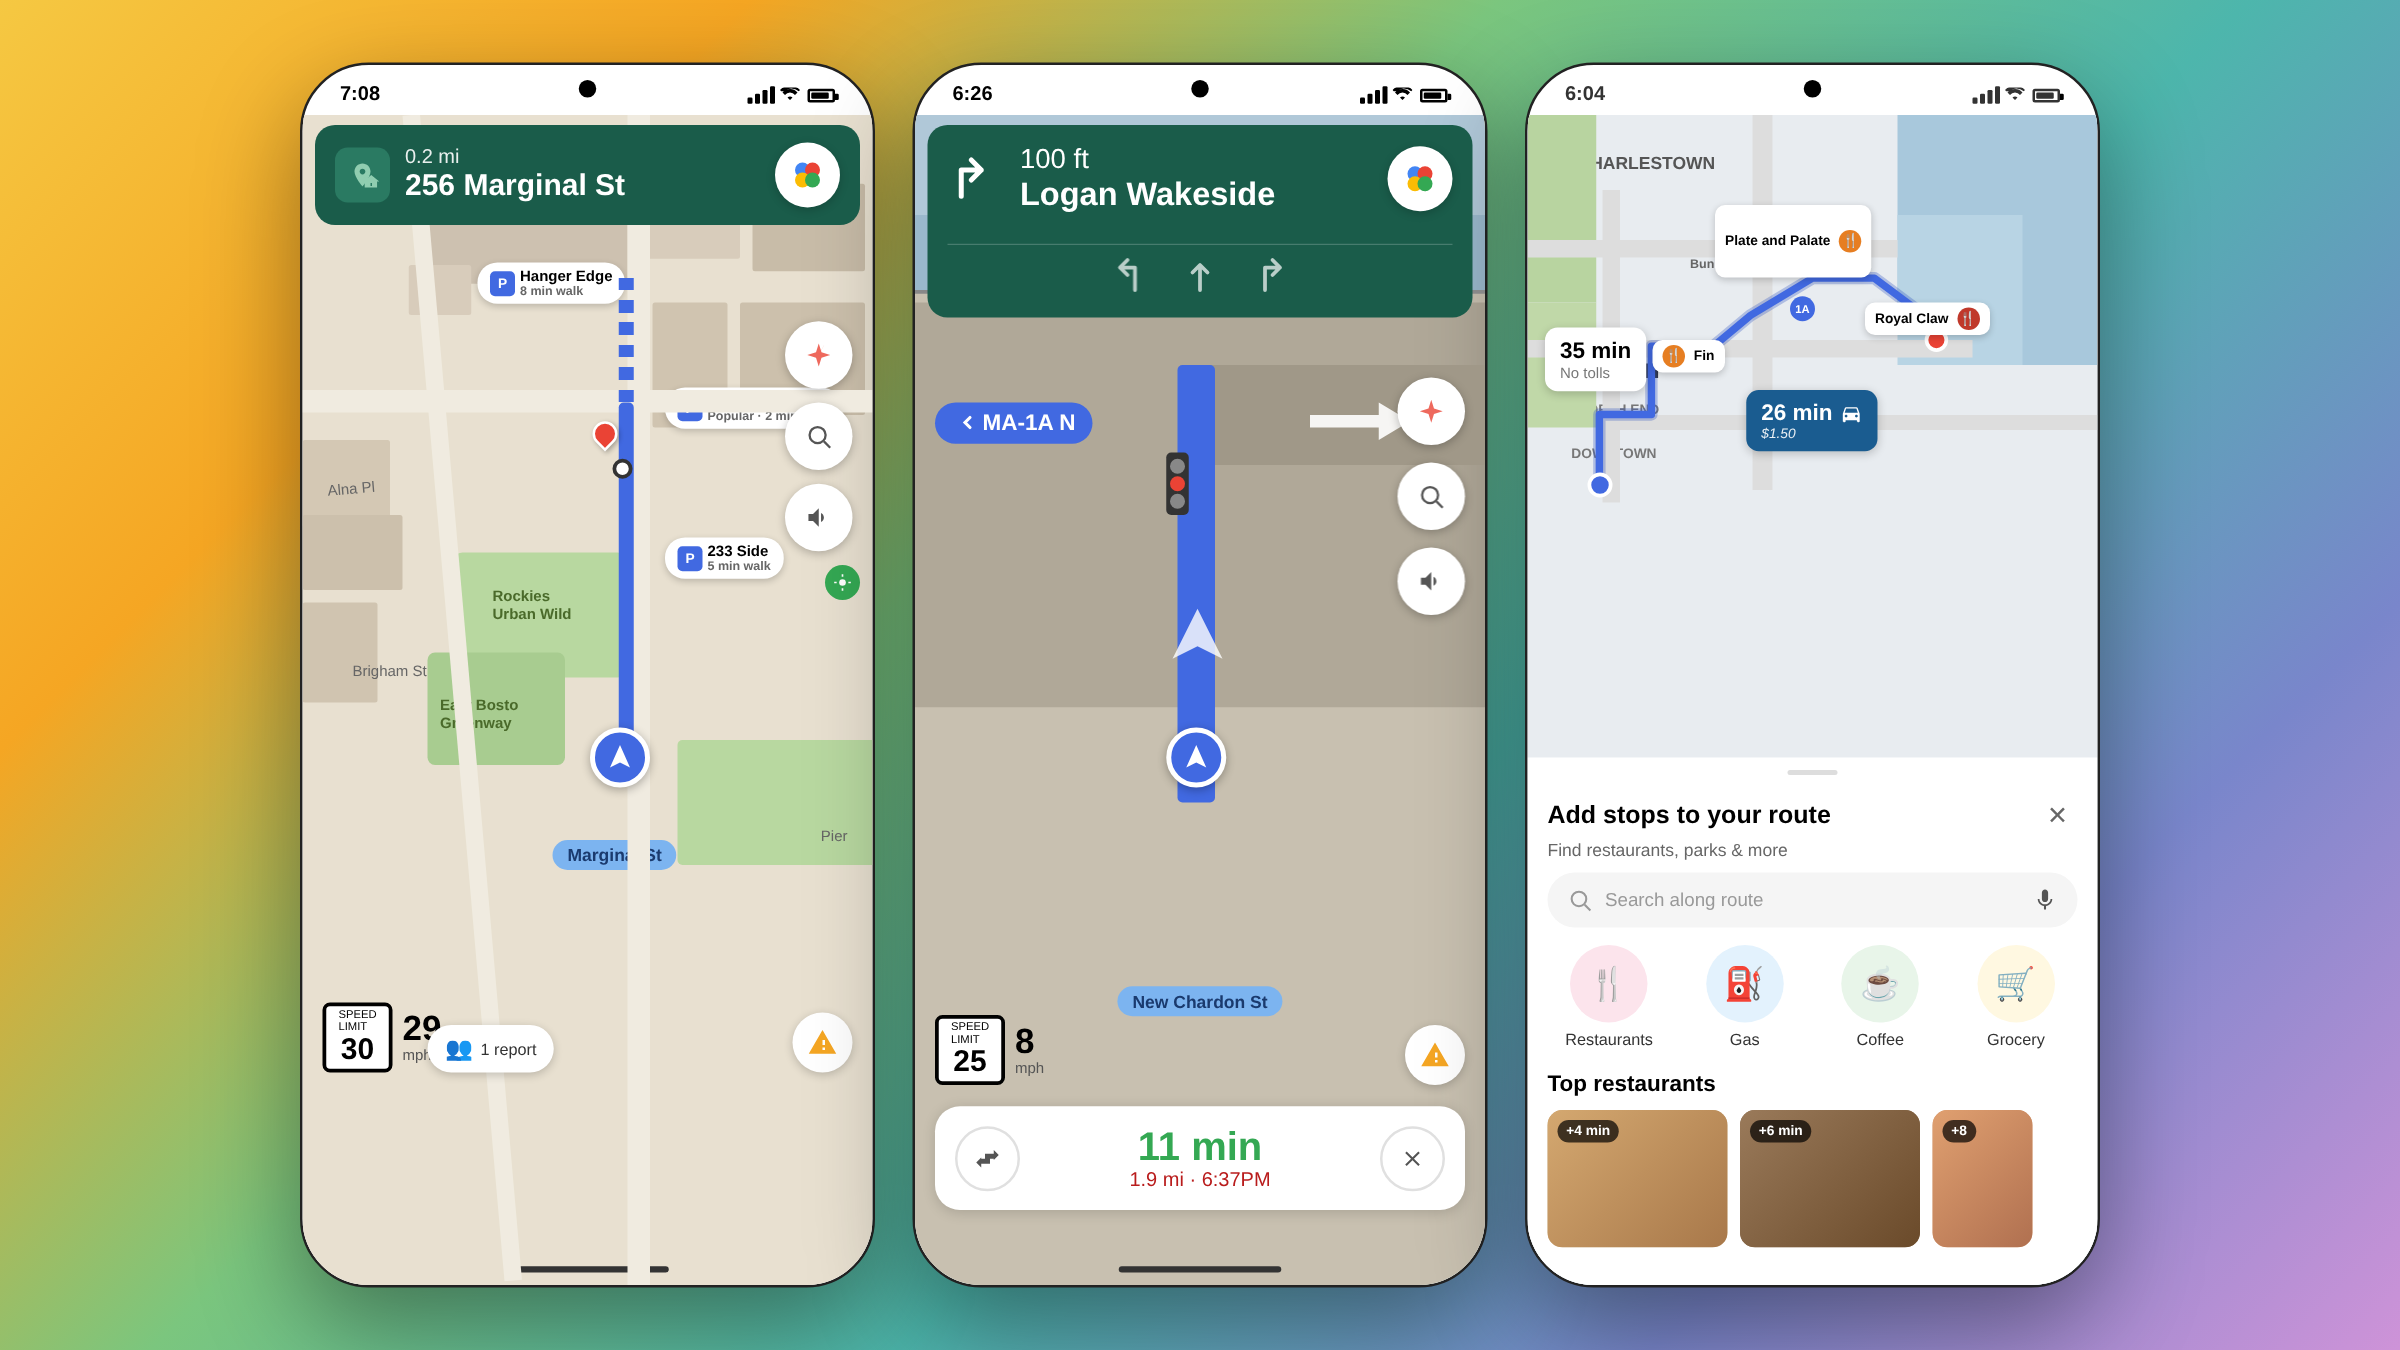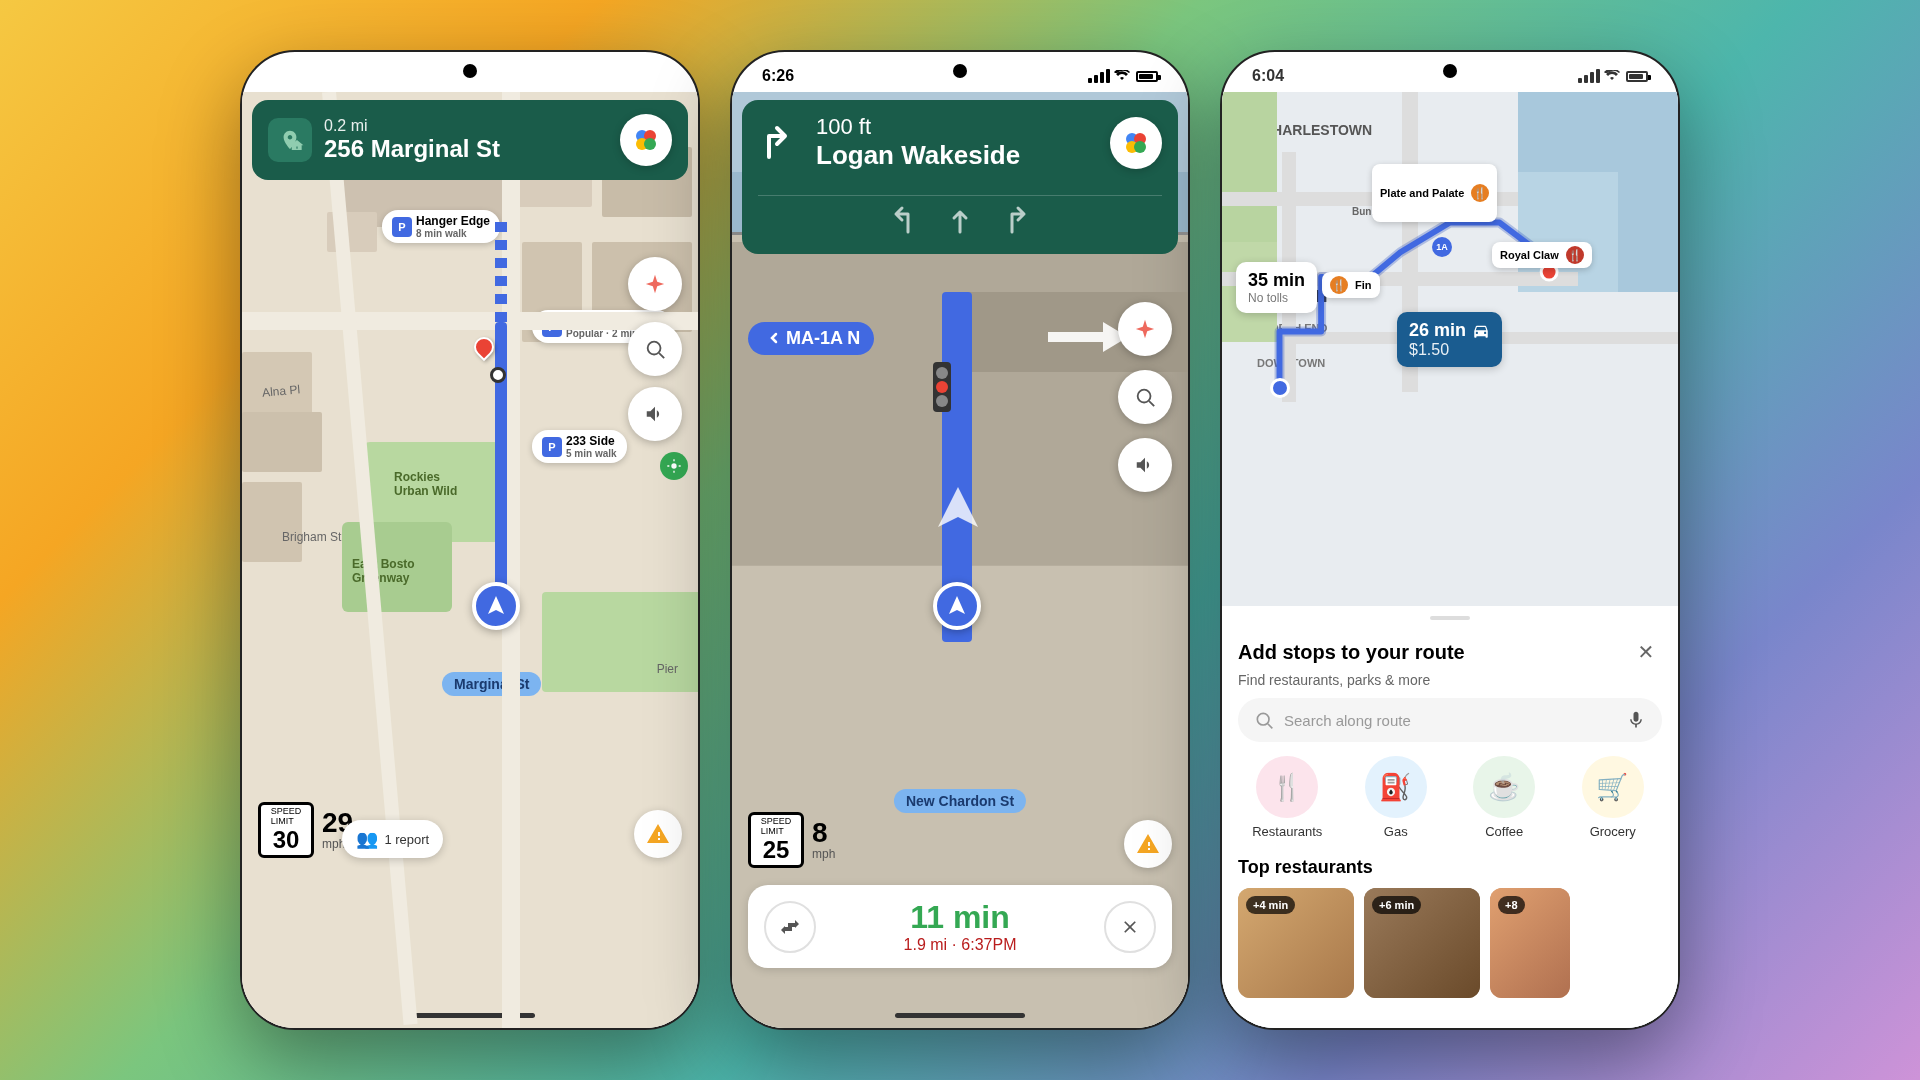--- a/index.html
+++ b/index.html
@@ -383,21 +383,21 @@
       font-size: 18px;
       font-weight: 700;
     }
     .restaurant-cards {
       display: flex;
       gap: 10px;
       padding: 0 16px;
       overflow: hidden;
     }
     .rest-card {
-      width: 116px;
+      width: 144px;
       height: 110px;
       border-radius: 12px;
       background: #ccc;
       position: relative;
       overflow: hidden;
       flex-shrink: 0;
     }
     .rest-card-overlay {
       position: absolute;
       top: 0; left: 0; right: 0; bottom: 0;
@@ -546,20 +546,38 @@
       font-weight: 700;
       color: #333;
     }
   </style>
 </head>
 <body>
 
 <div class="phone">
   <div class="notch"></div>
 
+  <div class="status-bar">
+    <span class="status-time">7:08</span>
+    <div style="position:absolute;left:50%;transform:translateX(-50%);width:14px;height:14px;"></div>
+    <div class="status-icons">
+      <div class="signal-bars">
+        <span></span>
+          <span></span>
+          <span></span>
+          <span></span>
+      </div>
+      <svg width="16" height="12" viewBox="0 0 16 12">
+        <path d="M8 10l-2-2a3 3 0 014 0L8 10zm-4-4L2 4a8 8 0 0112 0L12 6a5 5 0 00-8 0zm-3-3L0 2A11 11 0 0116 2l-1 1A9 9 0 003 3z" fill="#000"></path>
+      </svg>
+      <div class="battery-icon">
+          <div class="battery-fill"></div>
+        </div>
+    </div>
+  </div>
 
   <div class="map-area">
     <div class="map-bg-1">
 
       <div class="map-road" style="top:0;left:0;right:0;bottom:0;background:#e8e0d0;"></div>
 
       <div class="map-building" style="top:55px;left:100px;width:160px;height:80px;background:#cdc1b0;"></div>
       <div class="map-building" style="top:55px;left:270px;width:80px;height:60px;background:#d8ccbb;"></div>
       <div class="map-building" style="top:55px;left:360px;width:90px;height:70px;background:#c8bca8;"></div>
       <div class="map-building" style="top:150px;left:280px;width:60px;height:100px;background:#d0c4b0;"></div>
@@ -954,21 +972,21 @@
         <div class="sub-text" style="color:#555;">No tolls</div>
       </div>
 
       <div class="info-bubble blue" style="top:220px;left:175px;">
         <div style="display:flex;align-items:center;gap:6px;">
           <span class="main-time" style="font-size:18px;">26 min</span>
           <svg width="18" height="18" viewBox="0 0 24 24" fill="white">
               <path d="M18.92 6.01C18.72 5.42 18.16 5 17.5 5h-11c-.66 0-1.21.42-1.42 1.01L3 12v8c0 .55.45 1 1 1h1c.55 0 1-.45 1-1v-1h12v1c0 .55.45 1 1 1h1c.55 0 1-.45 1-1v-8l-2.08-5.99zM6.5 16c-.83 0-1.5-.67-1.5-1.5S5.67 13 6.5 13s1.5.67 1.5 1.5S7.33 16 6.5 16zm11 0c-.83 0-1.5-.67-1.5-1.5s.67-1.5 1.5-1.5 1.5.67 1.5 1.5-.67 1.5-1.5 1.5zM5 11l1.5-4.5h11L19 11H5z"></path>
             </svg>
         </div>
-        <div style="font-size:16px;opacity:0.9;">$1.50</div>
+        <div style="font-size:11px;opacity:0.9;font-style:italic;">$1.50</div>
       </div>
 
       <div class="route-sheet">
         <div class="route-sheet-handle"></div>
 
         <div class="add-stops-header">
           <span class="add-stops-title">Add stops to your route</span>
           <div class="close-icon-btn">✕</div>
         </div>
 

